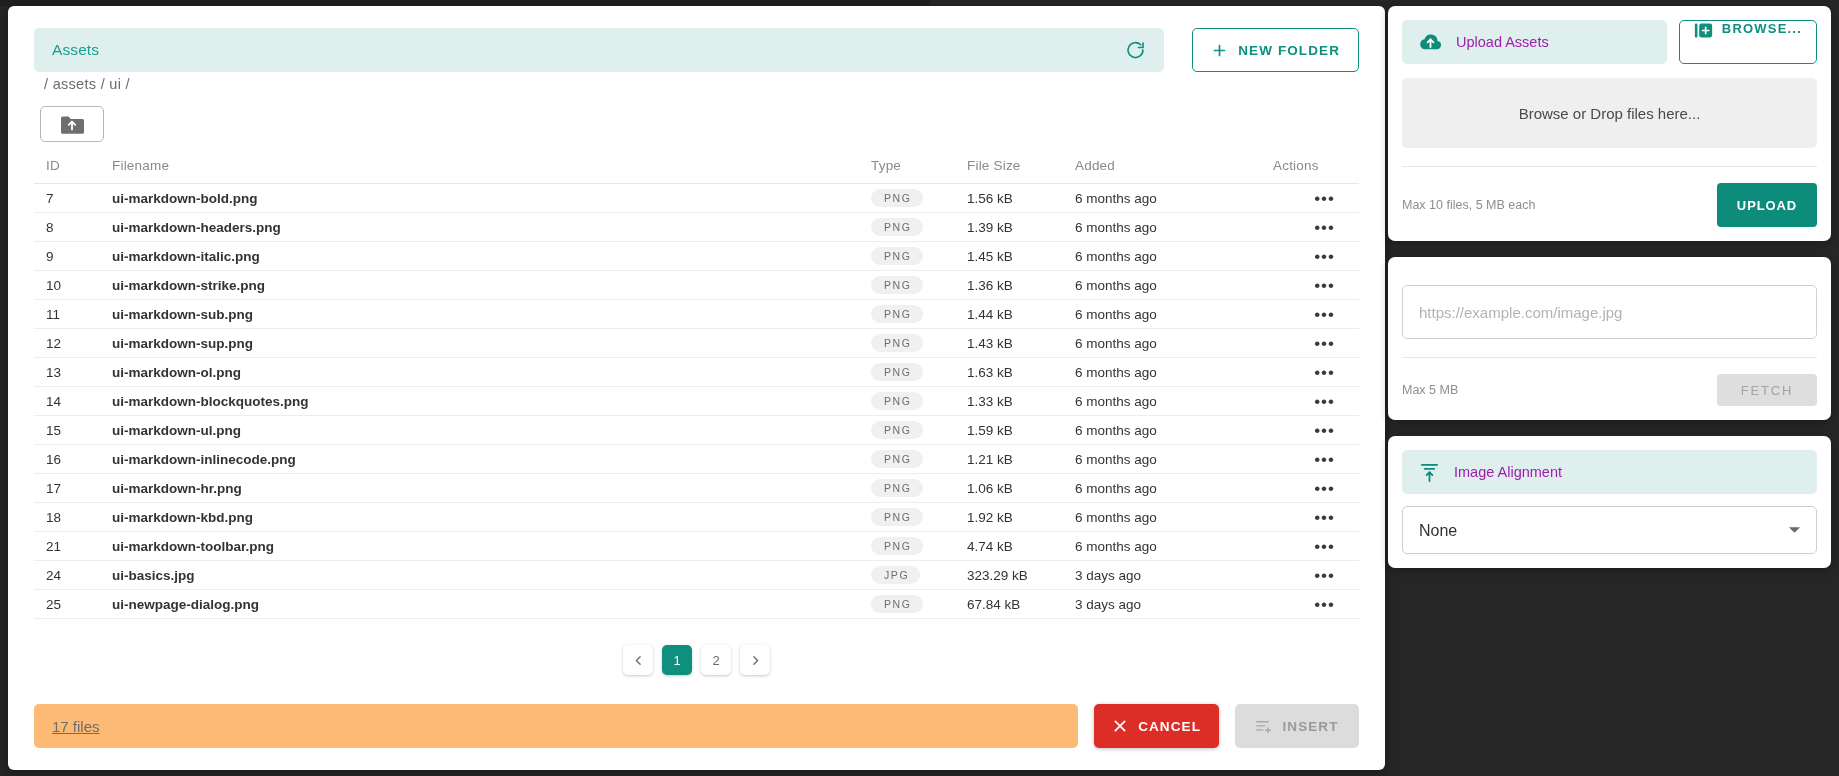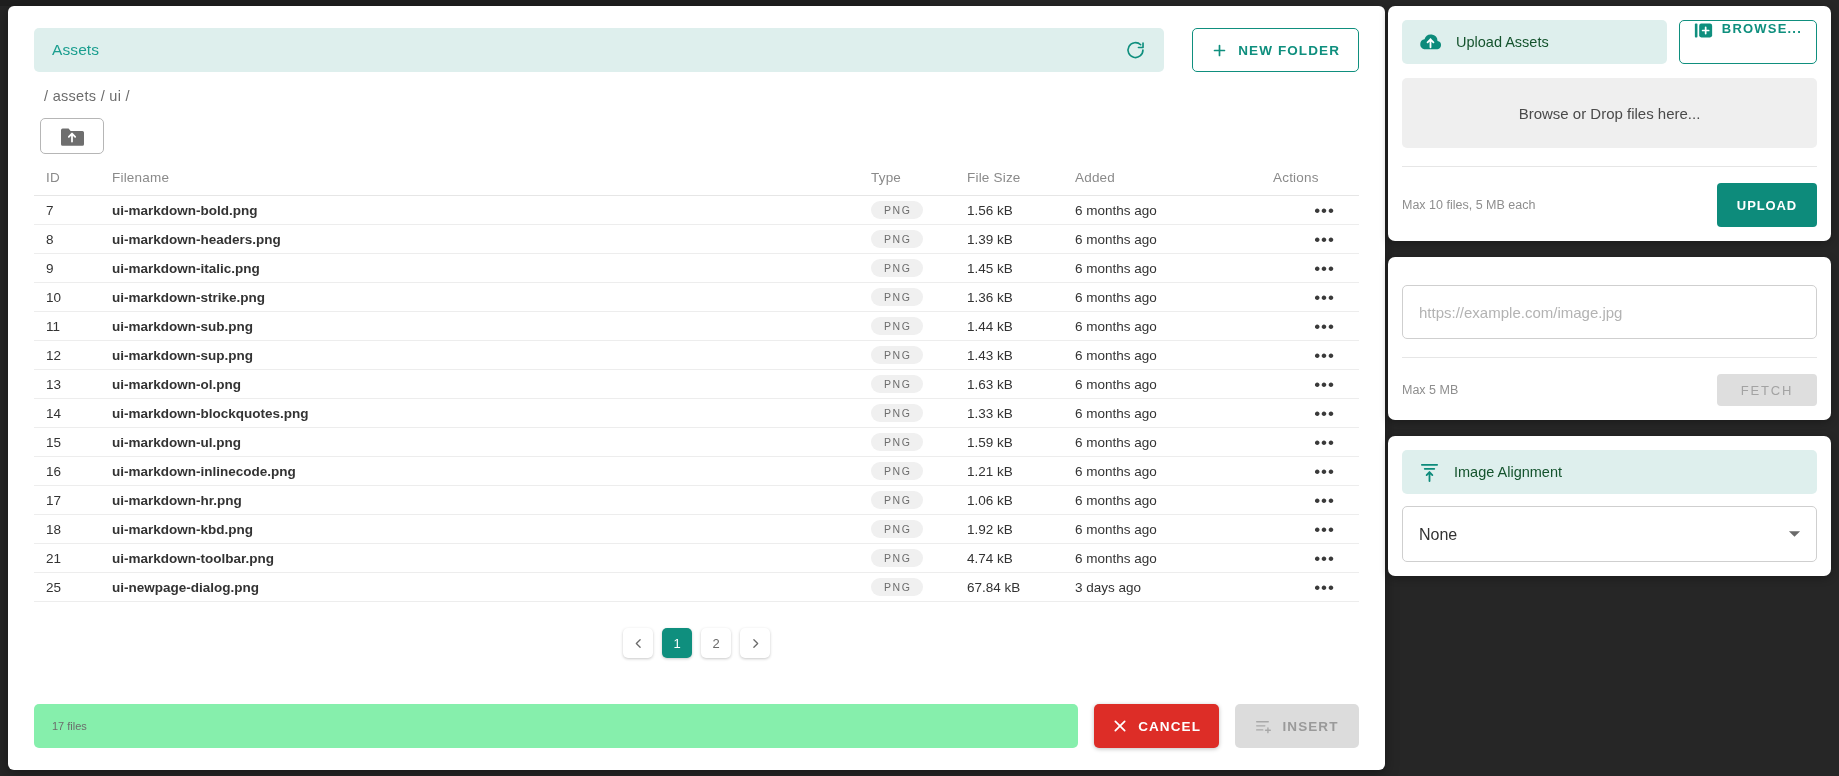--- a/index.html
+++ b/index.html
@@ -58,21 +58,21 @@
     color: #0f8f7e;
     font-size: 13.5px;
     font-weight: bold;
     letter-spacing: 1.1px;
     display: flex; align-items: center; justify-content: center; gap: 10px;
     cursor: pointer;
     padding: 0 18px;
   }
 
   .breadcrumb {
-    margin-top: 16px;
+    margin-top: 4px;
     font-size: 14.5px;
     color: #6c6c6c;
     letter-spacing: .3px;
     padding-left: 10px;
   }
 
   .folder-up-row { margin-top: 14px; padding-left: 6px; }
   .folder-up-btn {
     width: 64px; height: 36px;
     border: 1px solid #b6b6b6;
@@ -148,25 +148,25 @@
   .pg-btn.active { background: #0f8f7e; color: #fff; font-weight: normal; }
 
   
   .dialog-footer {
     position: absolute; left: 0; bottom: 0; width: 100%;
     padding: 0 26px 22px 26px;
     display: flex; align-items: center; gap: 16px;
   }
   .file-count-bar {
     flex: 1; height: 44px;
-    background: #86efac;
+    background: #fdba74;
     border-radius: 5px;
     display: flex; align-items: center;
     padding: 0 18px;
-    color: #6c6c6c; font-size: 11px;
+    color: #6c6c6c; font-size: 15px; text-decoration: underline;
   }
   .btn-cancel {
     height: 44px; min-width: 124px;
     background: #dd2d27; color: #fff;
     border: none; border-radius: 5px;
     font-size: 13.5px; font-weight: bold; letter-spacing: 1.1px;
     display: flex; align-items: center; justify-content: center; gap: 10px;
     cursor: pointer; padding: 0 18px;
     box-shadow: 0 1px 4px rgba(0,0,0,.25);
   }
@@ -195,21 +195,21 @@
   .card-banner {
     flex: 1;
     background: #deefed;
     border-radius: 5px;
     height: 44px;
     display: flex; align-items: center;
     padding: 0 16px;
     gap: 13px;
     position: relative;
   }
-  .card-banner .banner-text { color: #14532d; font-size: 14.5px; }
+  .card-banner .banner-text { color: #a21caf; font-size: 14.5px; }
   .browse-btn {
     height: 44px; min-width: 138px;
     border: 1px solid #0f8f7e;
     border-radius: 5px; background: #fff;
     color: #0f8f7e; font-size: 13px; font-weight: bold; letter-spacing: 1.2px;
     display: flex; align-items: flex-start; justify-content: center; gap: 9px;
     cursor: pointer; padding: 0 14px;
   }
   .coming-soon {
     position: absolute; right: 11px; top: 50%; transform: translateY(-50%);
@@ -249,21 +249,21 @@
     width: 100%; height: 54px;
     border: 1px solid #cfcfcf; border-radius: 5px;
     padding: 0 16px;
     font-size: 15px; color: #333;
     font-family: "Liberation Sans", sans-serif;
     background: #fff;
   }
   .url-input::placeholder { color: #b3b3b3; }
   .select-wrap { position: relative; margin-top: 12px; }
   .align-select {
-    width: 100%; height: 56px;
+    width: 100%; height: 48px;
     border: 1px solid #cfcfcf; border-radius: 5px;
     padding: 0 16px;
     font-size: 16px; color: #333;
     background: #fff;
     font-family: "Liberation Sans", sans-serif;
     appearance: none; -webkit-appearance: none;
     cursor: pointer;
   }
   .select-caret {
     position: absolute; right: 16px; top: 50%; transform: translateY(-50%);
@@ -422,20 +422,28 @@
               <td class="cell-size">1.92 kB</td>
               <td class="cell-added">6 months ago</td>
               <td class="cell-act"><button class="dots-btn">•••</button></td>
             </tr>
             <tr>
               <td class="cell-id">21</td>
               <td class="cell-name">ui-markdown-toolbar.png</td>
               <td><span class="type-pill">PNG</span></td>
               <td class="cell-size">4.74 kB</td>
               <td class="cell-added">6 months ago</td>
+              <td class="cell-act"><button class="dots-btn">•••</button></td>
+            </tr>
+            <tr>
+              <td class="cell-id">24</td>
+              <td class="cell-name">ui-basics.jpg</td>
+              <td><span class="type-pill">JPG</span></td>
+              <td class="cell-size">323.29 kB</td>
+              <td class="cell-added">3 days ago</td>
               <td class="cell-act"><button class="dots-btn">•••</button></td>
             </tr>
             <tr>
               <td class="cell-id">25</td>
               <td class="cell-name">ui-newpage-dialog.png</td>
               <td><span class="type-pill">PNG</span></td>
               <td class="cell-size">67.84 kB</td>
               <td class="cell-added">3 days ago</td>
               <td class="cell-act"><button class="dots-btn">•••</button></td>
             </tr>

